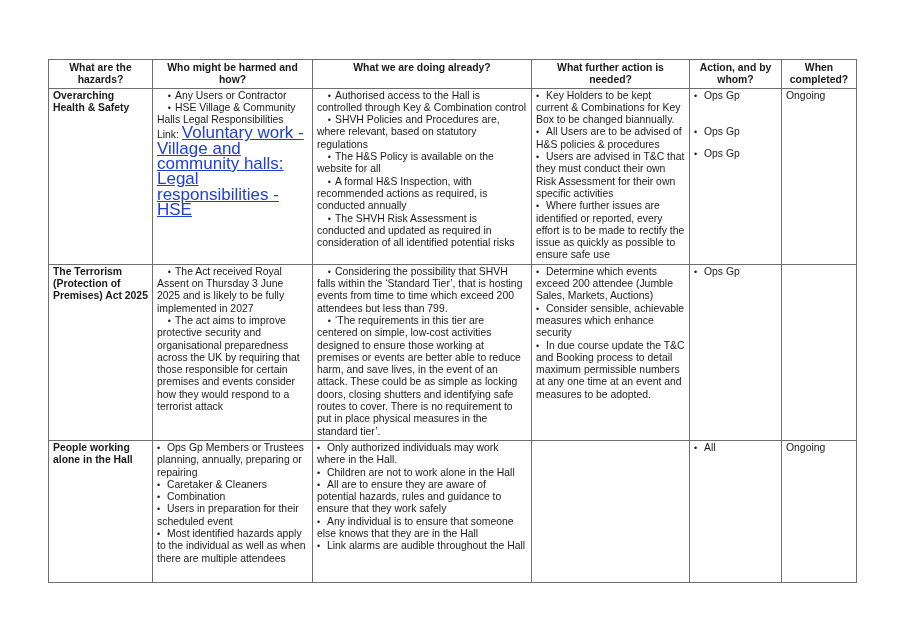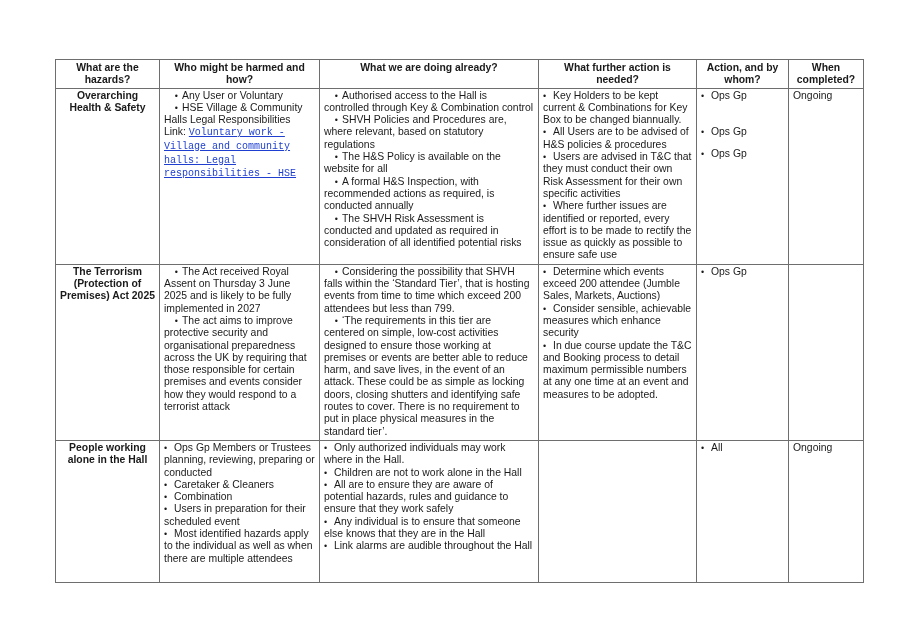--- a/index.html
+++ b/index.html
@@ -1,27 +1,27 @@
 <!DOCTYPE html>
 <html><head>
 <meta charset="utf-8">
 <style>
   html, body { margin: 0; padding: 0; background: #ffffff; }
   body { width: 900px; height: 636px; position: relative; overflow: hidden;
          font-family: "Liberation Sans", sans-serif; color: #1a1a1a; }
   .page { position: absolute; left: 0; top: 0; width: 900px; height: 636px; background: #fff; }
-  table.risk { position: absolute; left: 55px; top: 59px; width: 808px;
+  table.risk { position: absolute; left: 48px; top: 59px; width: 808px;
                border-collapse: collapse; table-layout: fixed; font-size: 10.4px; line-height: 12.3px; }
   table.risk th, table.risk td { border: 1px solid #6e6e6e; vertical-align: top; padding: 1px 4px 2px 4px; }
   table.risk th { font-weight: bold; text-align: center; line-height: 11.8px; padding-top: 2px; }
-  td.hazard { font-weight: bold; text-align: center; }
+  td.hazard { font-weight: bold; }
   .item { display: block; }
   .bullet::before { content: "\2022"; display: inline-block; width: 10px; text-align: left; font-size: 9px; }
   .indent-bullet::before { content: "\2022"; display: inline-block; width: 14px; text-align: right; padding-right: 4px; font-size: 9px; }
-  a.link { color: #1f3fd0; text-decoration: underline; font-size: 10px; line-height: 13.6px; font-family: Liberation Mono, monospace; }
+  a.link { color: #1f3fd0; text-decoration: underline; font-size: 17px; line-height: 13.6px; }
   .link-prefix { color: #1a1a1a; }
   .gap { display: block; height: 10px; }
   .gap2 { display: block; height: 12px; }
   .footer { position: absolute; top: 572px; left: 0; width: 900px; text-align: center;
             font-family: "Liberation Sans", sans-serif; font-size: 11px; color: #222; }
 </style>
 </head>
 <body>
 
 <div class="page">
@@ -42,21 +42,21 @@
         <th>What further action is needed?</th>
         <th>Action, and by whom?</th>
         <th>When completed?</th>
       </tr>
     </thead>
     <tbody>
 
       <tr style="height:176px">
         <td class="hazard">Overarching Health &amp; Safety</td>
         <td>
-          <span class="item indent-bullet">Any User or Voluntary</span>
+          <span class="item indent-bullet">Any Users or Contractor</span>
           <span class="item indent-bullet">HSE Village &amp; Community Halls Legal Responsibilities</span>
           <span class="item"><span class="link-prefix">Link: </span><a class="link" href="#">Voluntary work - Village and community halls: Legal responsibilities - HSE</a></span>
         </td>
         <td>
           <span class="item indent-bullet">Authorised access to the Hall is controlled through Key &amp; Combination control</span>
           <span class="item indent-bullet">SHVH Policies and Procedures are, where relevant, based on statutory regulations</span>
           <span class="item indent-bullet">The H&amp;S Policy is available on the website for all</span>
           <span class="item indent-bullet">A formal H&amp;S Inspection, with recommended actions as required, is conducted annually</span>
           <span class="item indent-bullet">The SHVH Risk Assessment is conducted and updated as required in consideration of all identified potential risks</span>
         </td>
@@ -94,21 +94,21 @@
         </td>
         <td>
           <span class="item bullet">Ops Gp</span>
         </td>
         <td></td>
       </tr>
 
       <tr style="height:142px">
         <td class="hazard">People working alone in the Hall</td>
         <td>
-          <span class="item bullet">Ops Gp Members or Trustees planning, reviewing, preparing or conducted</span>
+          <span class="item bullet">Ops Gp Members or Trustees planning, annually, preparing or repairing</span>
           <span class="item bullet">Caretaker &amp; Cleaners</span>
           <span class="item bullet">Combination</span>
           <span class="item bullet">Users in preparation for their scheduled event</span>
           <span class="item bullet">Most identified hazards apply to the individual as well as when there are multiple attendees</span>
         </td>
         <td>
           <span class="item bullet">Only authorized individuals may work where in the Hall.</span>
           <span class="item bullet">Children are not to work alone in the Hall</span>
           <span class="item bullet">All are to ensure they are aware of potential hazards, rules and guidance to ensure that they work safely</span>
           <span class="item bullet">Any individual is to ensure that someone else knows that they are in the Hall</span>

